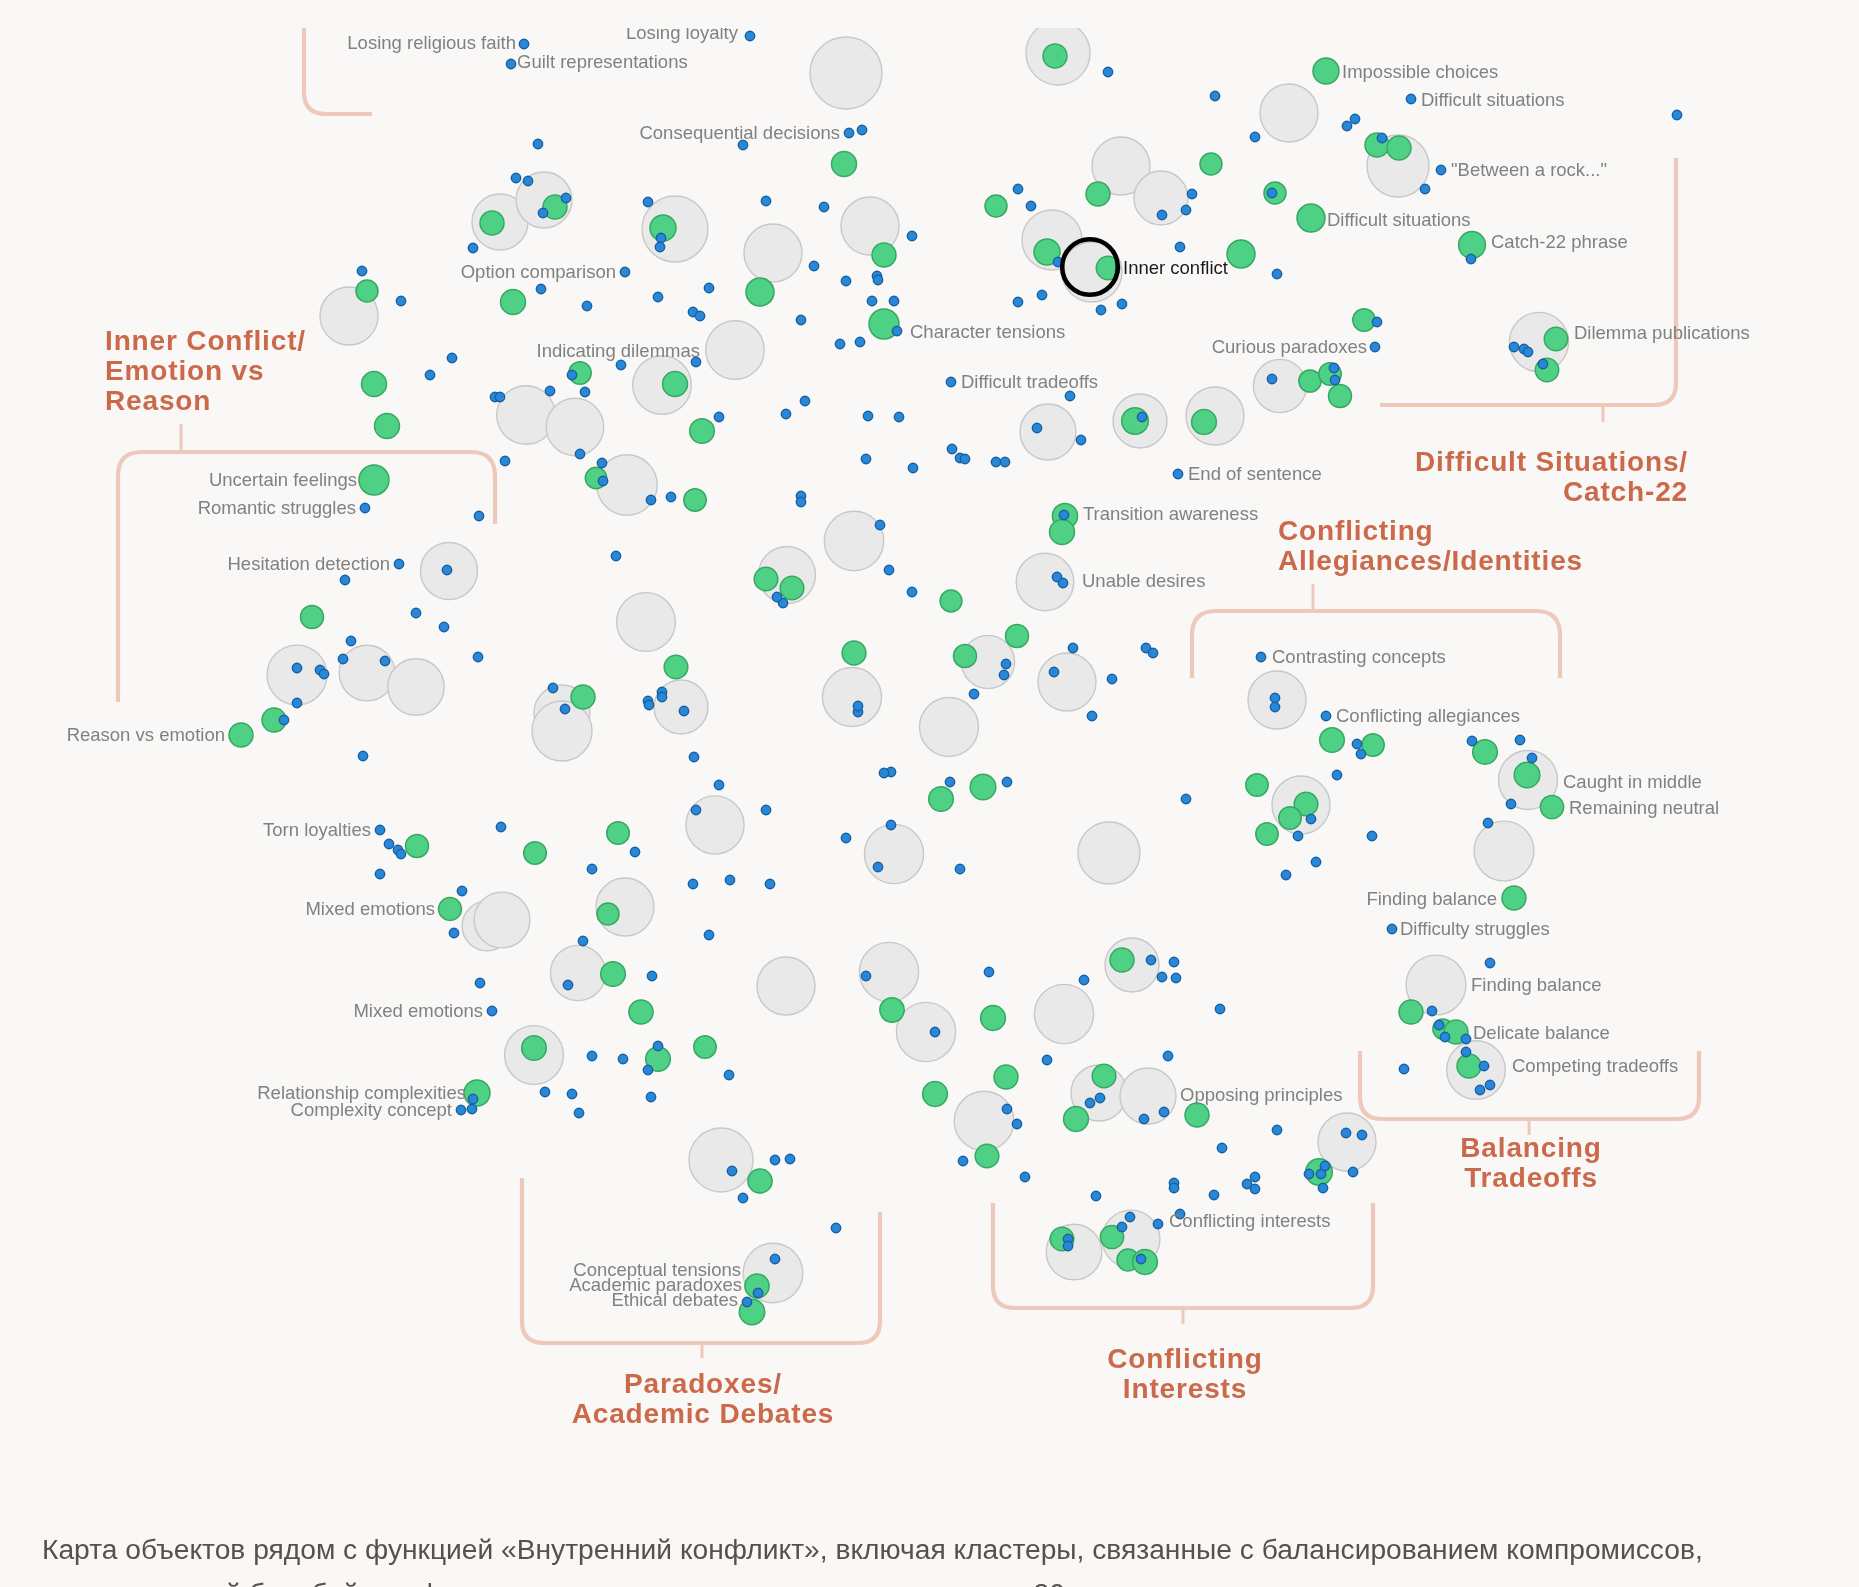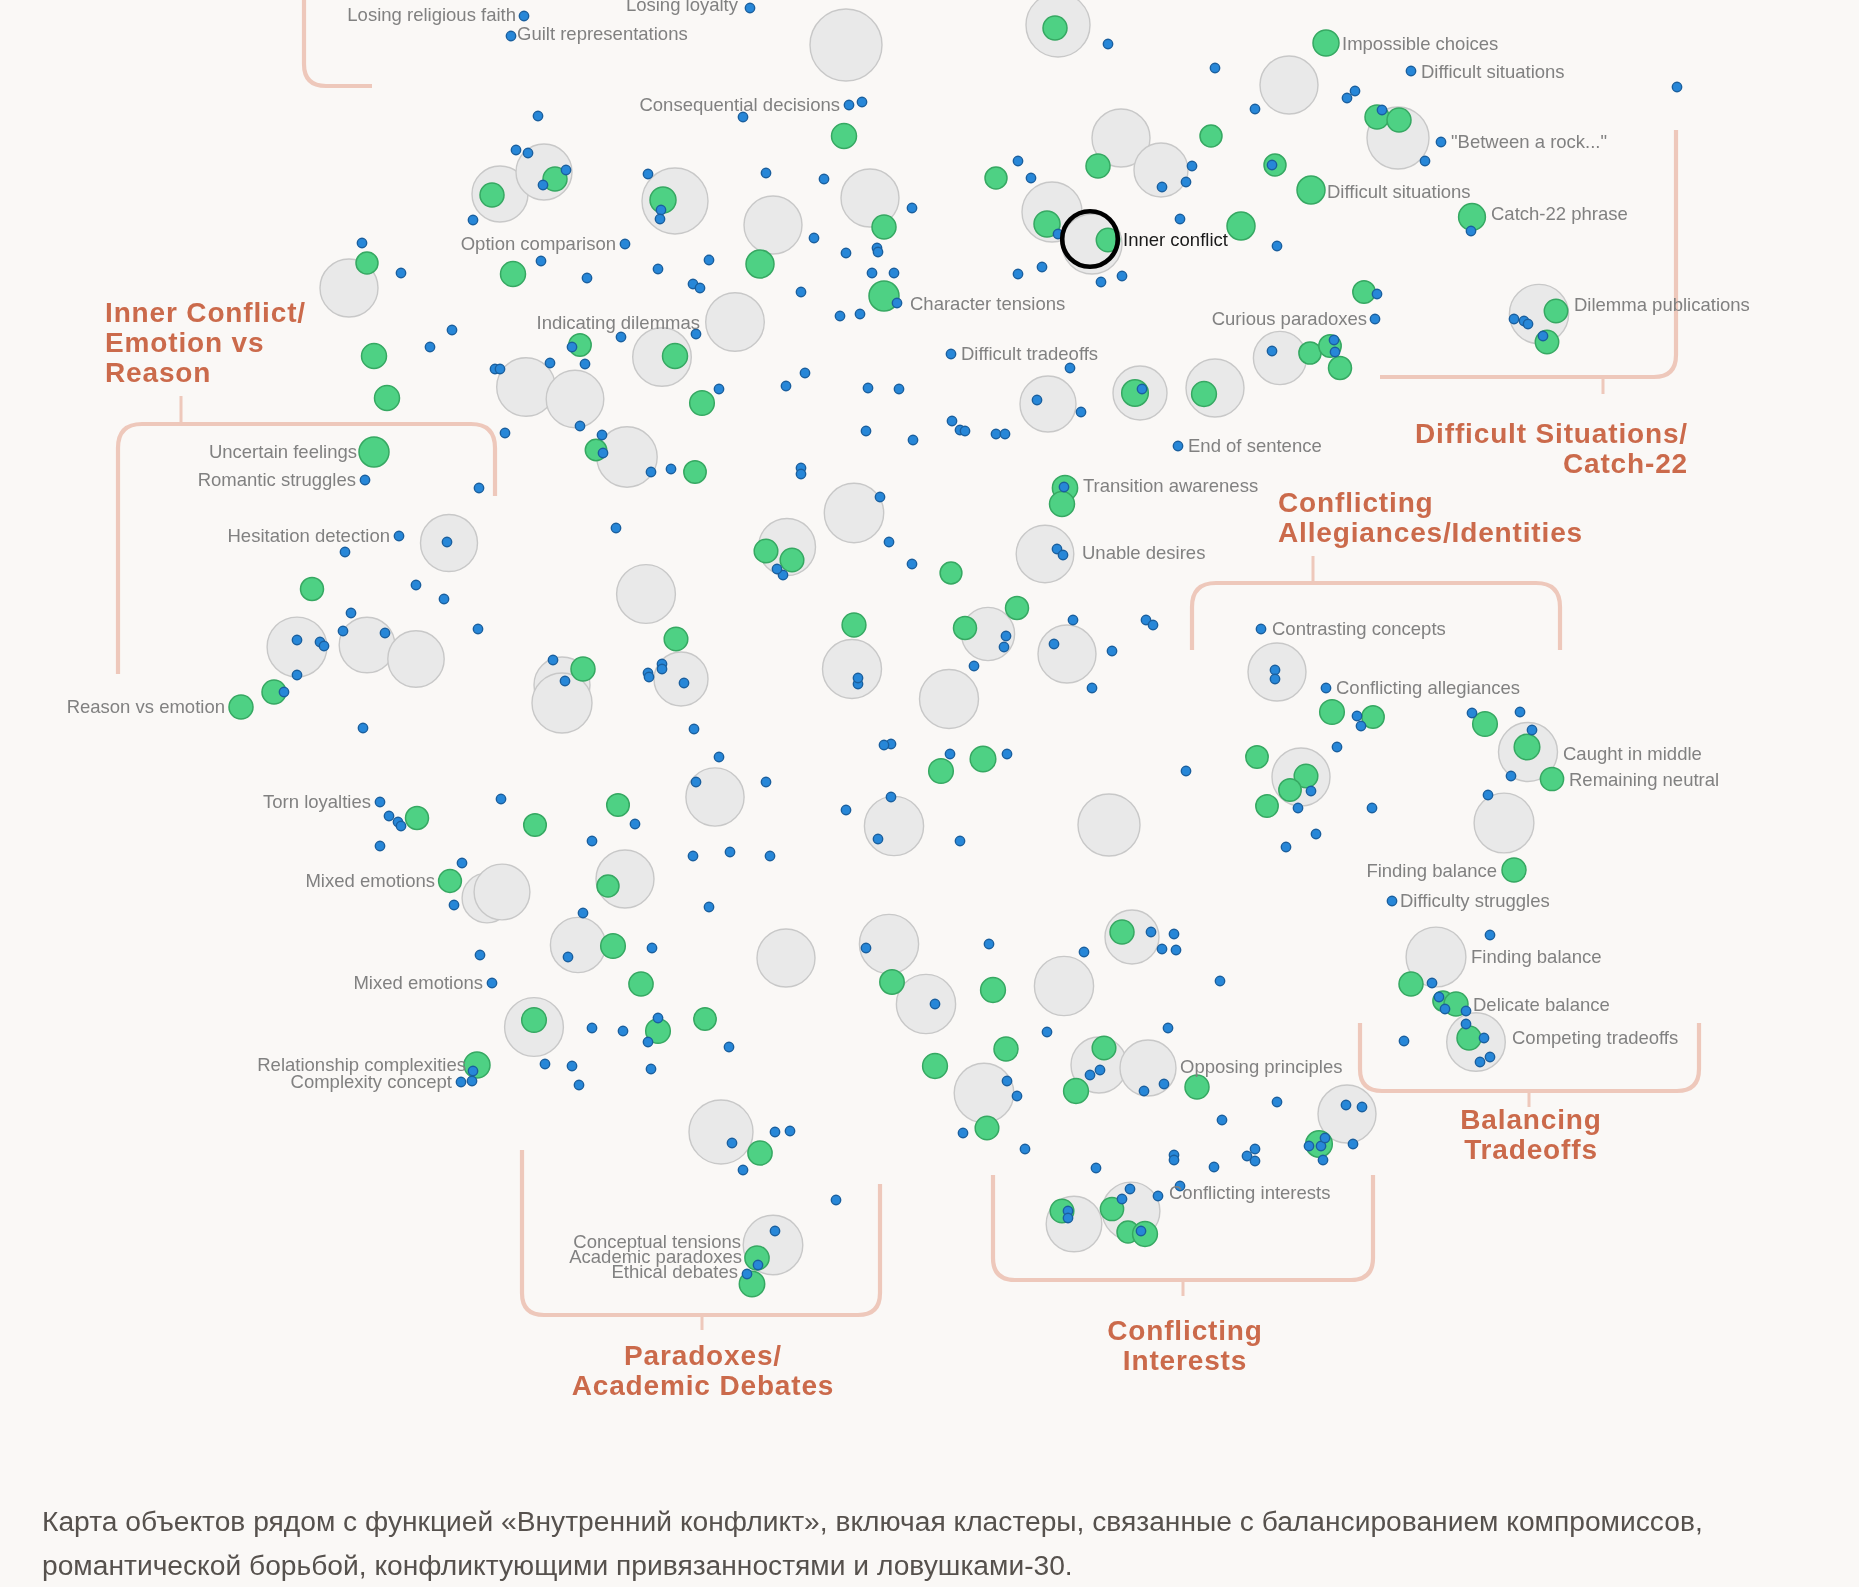--- a/index.html
+++ b/index.html
@@ -1,18 +1,18 @@
 <!DOCTYPE html>
 <html><head>
 <meta charset="utf-8">
 <title>Bubble map</title>
 <style>
   html,body{margin:0;padding:0;background:#faf8f6;}
   body{width:1859px;height:1587px;font-family:"Liberation Sans",sans-serif;overflow:hidden;}
-  #stage{position:relative;width:1859px;height:1525px;background:#faf8f6;}
+  #stage{position:relative;width:1859px;height:1525px;background:#faf8f6;margin-top:28px;}
   svg#map{position:absolute;left:0;top:0;display:block;}
   .ptlabel{font-family:"Liberation Sans",sans-serif;font-size:18.5px;fill:#818181;}
   .clabel{font-family:"Liberation Sans",sans-serif;font-size:28px;font-weight:bold;fill:#cb6a4b;letter-spacing:0.85px;}
   .hlabel{font-family:"Liberation Sans",sans-serif;font-size:18.5px;fill:#1a1a1a;}
   .caption{position:absolute;left:42px;top:1500px;width:1680px;font-size:28.2px;line-height:43.5px;color:#56514d;}
 </style>
 </head>
 <body>
 
 <div id="stage">

